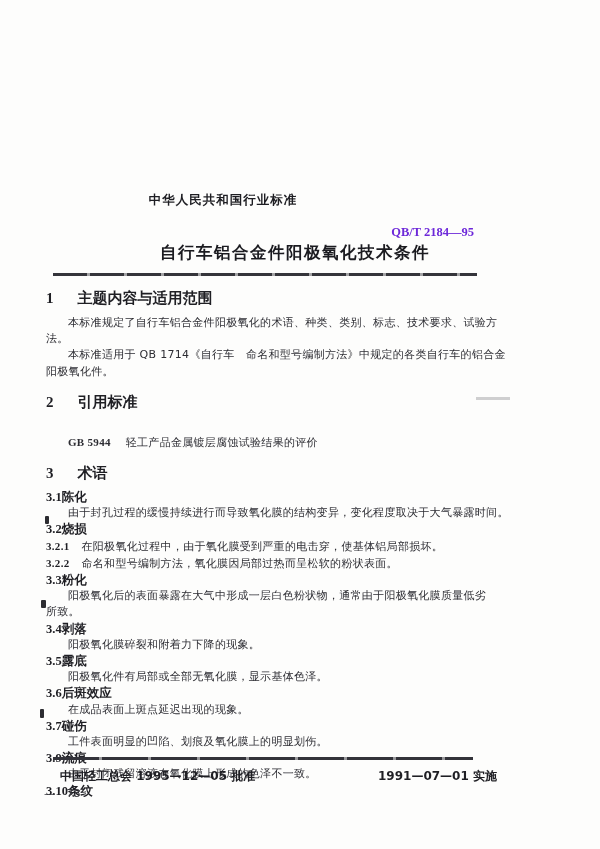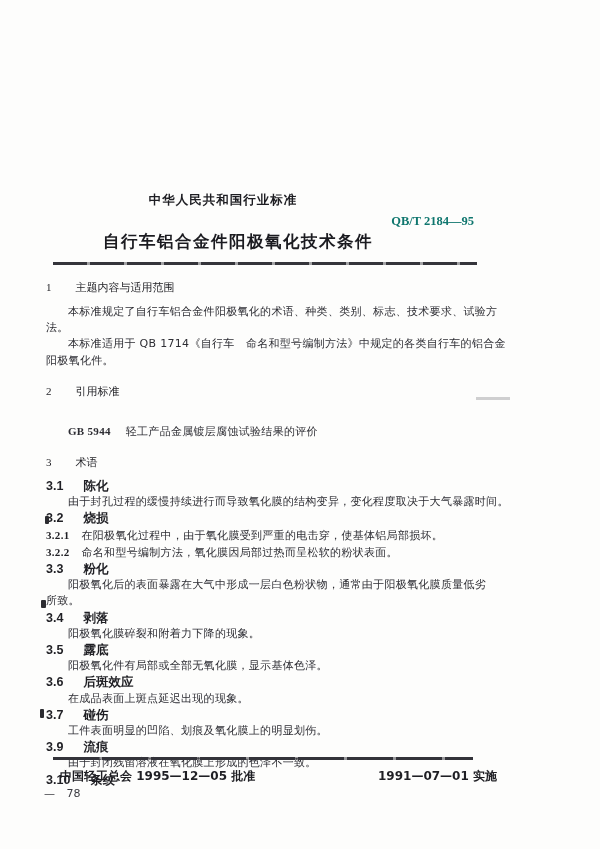--- a/index.html
+++ b/index.html
@@ -4,36 +4,36 @@
 <style>
   html,body{margin:0;padding:0;background:#ffffff;}
   .page{
     position:relative;width:600px;height:849px;background:#fdfdfc;overflow:hidden;
     color:#26262a;font-family:"DejaVu Sans",sans-serif;
   }
   .content{position:absolute;left:46px;top:192px;width:464px;}
 
   .std-class{font-size:12.5px;font-weight:bold;text-align:center;padding-right:110px;letter-spacing:1px;color:#1e1e23;}
   .std-code{font-family:"Liberation Serif","DejaVu Serif",serif;font-weight:bold;font-size:12.5px;
-    text-align:right;padding-right:36px;margin-top:5px;color:#0f766e;}
-  .doc-title{font-size:16.5px;font-weight:bold;text-align:center;padding-right:80px;letter-spacing:1.5px;margin-top:2px;color:#1b1b20;}
+    text-align:right;padding-right:36px;margin-top:16px;color:#6d28d9;}
+  .doc-title{font-size:16.5px;font-weight:bold;text-align:right;padding-right:80px;letter-spacing:1.5px;margin-top:2px;color:#1b1b20;}
   .head-rule{margin:9px 0 0 7px;width:424px;height:3px;
     background:repeating-linear-gradient(90deg,#35353b 0 34px,rgba(53,53,59,.45) 34px 37px);}
 
-  .sec-head{margin-top:15px;font-size:11px;font-weight:normal;line-height:15px;color:#1f1f24;}
+  .sec-head{margin-top:15px;font-size:15px;font-weight:bold;line-height:15px;color:#1f1f24;}
   .sec-head .num{display:inline-block;margin-right:24px;font-family:"Liberation Serif","DejaVu Serif",serif;}
   .body-txt{font-size:11px;line-height:16.2px;letter-spacing:.3px;color:#2d2d33;}
   .para{text-indent:2em;}
   .mt9{margin-top:9px;}
   .ref-line{margin-top:24px;padding-left:22px;}
   .ref-code{font-family:"Liberation Serif","DejaVu Serif",serif;font-weight:bold;margin-right:15px;}
 
   .terms{margin-top:8px;}
   .term-head{font-size:12.5px;font-weight:bold;line-height:16.2px;color:#1f1f24;}
-  .term-head .num{display:inline-block;margin-right:20px;font-family:Liberation Sans, sans-serif;}
+  .term-head .num{display:inline-block;font-family:Liberation Serif, serif;}
   .term-def{text-indent:2em;}
   .term-inline .inum{font-weight:bold;font-family:"Liberation Serif","DejaVu Serif",serif;margin-right:12px;color:#1f1f24;}
   .w448{width:448px;}
 
   .foot-rule{position:absolute;left:53px;top:757px;width:420px;height:2.5px;
     background:repeating-linear-gradient(90deg,#33333a 0 46px,rgba(51,51,58,.5) 46px 49px);}
   .footer-row{position:absolute;left:60px;top:768px;width:437px;display:flex;justify-content:space-between;
     font-weight:bold;font-size:12px;color:#1f1f24;}
   .page-num{position:absolute;left:44px;top:787px;font-size:11px;color:#3a3a40;word-spacing:8px;}
 

